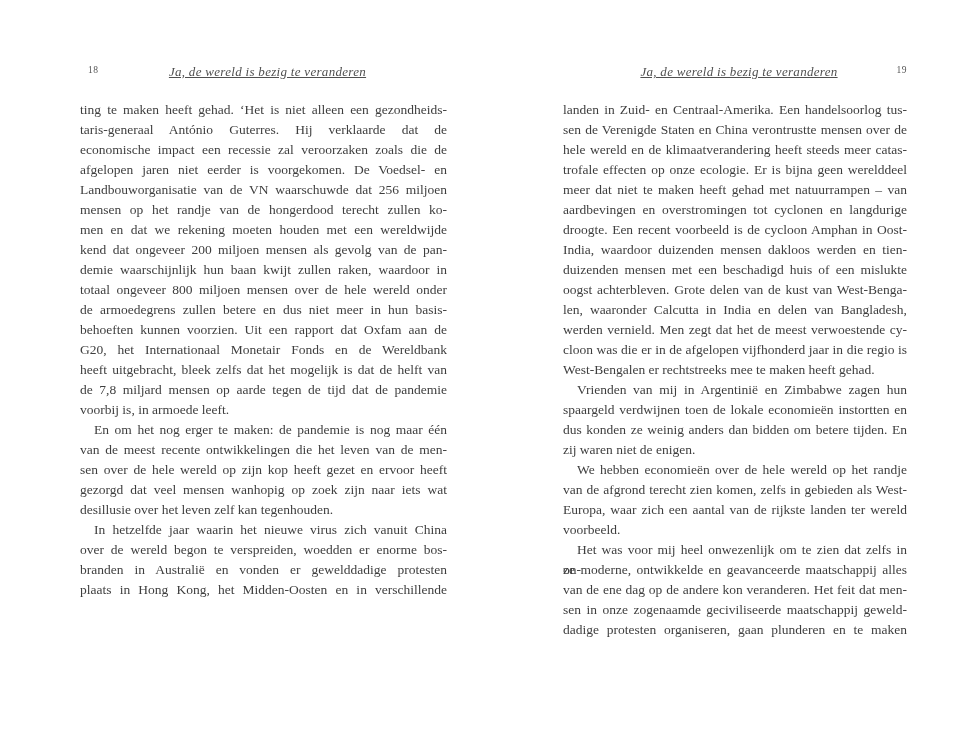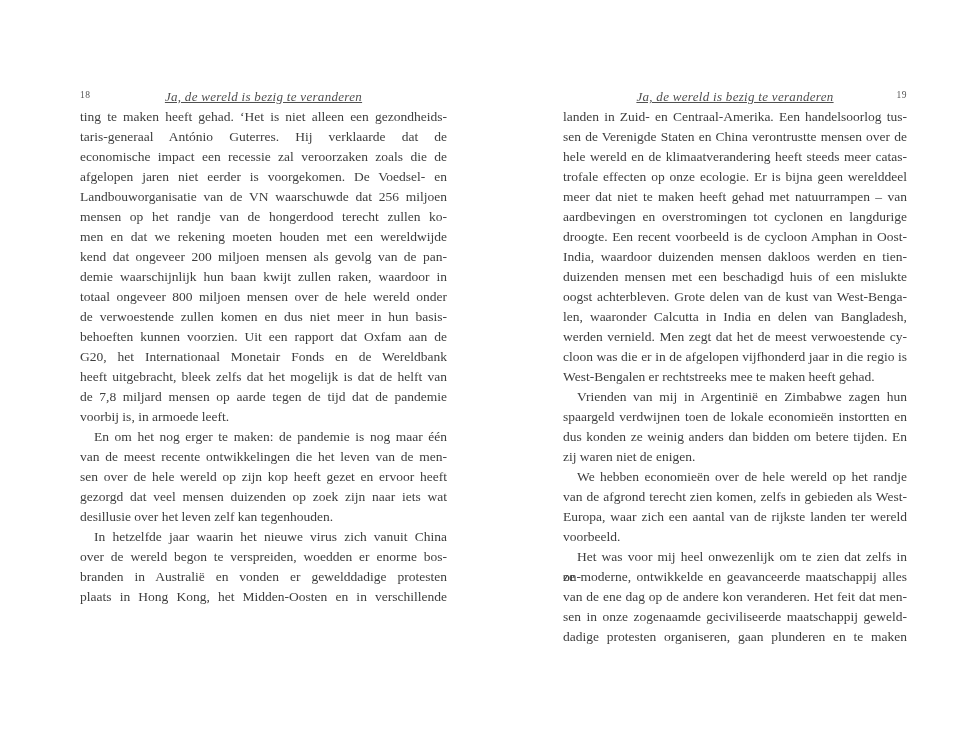--- a/index.html
+++ b/index.html
@@ -12,41 +12,40 @@
     width:971px;height:745px;
     background:var(--page-bg);
     font-family:"Liberation Serif","DejaVu Serif",serif;
     position:relative;
     overflow:hidden;
   }
   .page{position:absolute;top:0;height:745px;}
   .page-left{left:80px;width:367px;}
   .page-right{left:563px;width:344px;}
   .page-head{
-    position:absolute;top:64px;left:0;right:0;height:16px;
-    font-size:10px;color:var(--header-color);margin-top:25px;
+    position:absolute;top:64px;left:8px;right:0;height:16px;
+    font-size:10px;color:var(--header-color);
   }
   .running-header{
     display:block;text-align:center;
     font-style:italic;font-size:13px;letter-spacing:.3px;
     color:var(--header-color);
     text-decoration:underline;
   }
   .page-number{
     position:absolute;top:1px;
     font-size:9.5px;letter-spacing:.5px;color:#565656;
     font-feature-settings:"onum";
   }
   .page-number.num-left{left:0;}
   .page-number.num-right{right:0;}
   .page-body{
     position:absolute;top:100px;left:0;right:0;
     font-size:13.5px;line-height:20px;color:var(--text-color);
     font-feature-settings:"onum";
-    margin-top:7px;
   }
   .paragraph{margin:0;}
   .line{
     height:20px;line-height:20px;
     text-align:justify;
     -moz-text-align-last:justify;
     text-align-last:justify;
     white-space:normal;
     overflow:visible;
   }
@@ -66,32 +65,32 @@
         <div class="line">ting te maken heeft gehad. ‘Het is niet alleen een gezondheids-</div>
         <div class="line">taris-generaal António Guterres. Hij verklaarde dat de</div>
         <div class="line">economische impact een recessie zal veroorzaken zoals die de</div>
         <div class="line">afgelopen jaren niet eerder is voorgekomen. De Voedsel- en</div>
         <div class="line">Landbouworganisatie van de VN waarschuwde dat 256 miljoen</div>
         <div class="line">mensen op het randje van de hongerdood terecht zullen ko-</div>
         <div class="line">men en dat we rekening moeten houden met een wereldwijde</div>
         <div class="line">kend dat ongeveer 200 miljoen mensen als gevolg van de pan-</div>
         <div class="line">demie waarschijnlijk hun baan kwijt zullen raken, waardoor in</div>
         <div class="line">totaal ongeveer 800 miljoen mensen over de hele wereld onder</div>
-        <div class="line">de verwoestende zullen komen en dus niet meer in hun basis-</div>
+        <div class="line">de armoedegrens zullen betere en dus niet meer in hun basis-</div>
         <div class="line">behoeften kunnen voorzien. Uit een rapport dat Oxfam aan de</div>
         <div class="line">G20, het Internationaal Monetair Fonds en de Wereldbank</div>
         <div class="line">heeft uitgebracht, bleek zelfs dat het mogelijk is dat de helft van</div>
         <div class="line">de 7,8 miljard mensen op aarde tegen de tijd dat de pandemie</div>
         <div class="line last">voorbij is, in armoede leeft.</div>
       </div>
       <div class="paragraph">
         <div class="line indent">En om het nog erger te maken: de pandemie is nog maar één</div>
         <div class="line">van de meest recente ontwikkelingen die het leven van de men-</div>
         <div class="line">sen over de hele wereld op zijn kop heeft gezet en ervoor heeft</div>
-        <div class="line">gezorgd dat veel mensen duizenden op zoek zijn naar iets wat</div>
+        <div class="line">gezorgd dat veel mensen wanhopig op zoek zijn naar iets wat</div>
         <div class="line last">desillusie over het leven zelf kan tegenhouden.</div>
       </div>
       <div class="paragraph">
         <div class="line indent">In hetzelfde jaar waarin het nieuwe virus zich vanuit China</div>
         <div class="line">over de wereld begon te verspreiden, woedden er enorme bos-</div>
         <div class="line">branden in Australië en vonden er gewelddadige protesten</div>
         <div class="line">plaats in Hong Kong, het Midden-Oosten en in verschillende</div>
       </div>
     </div>
 </div>

